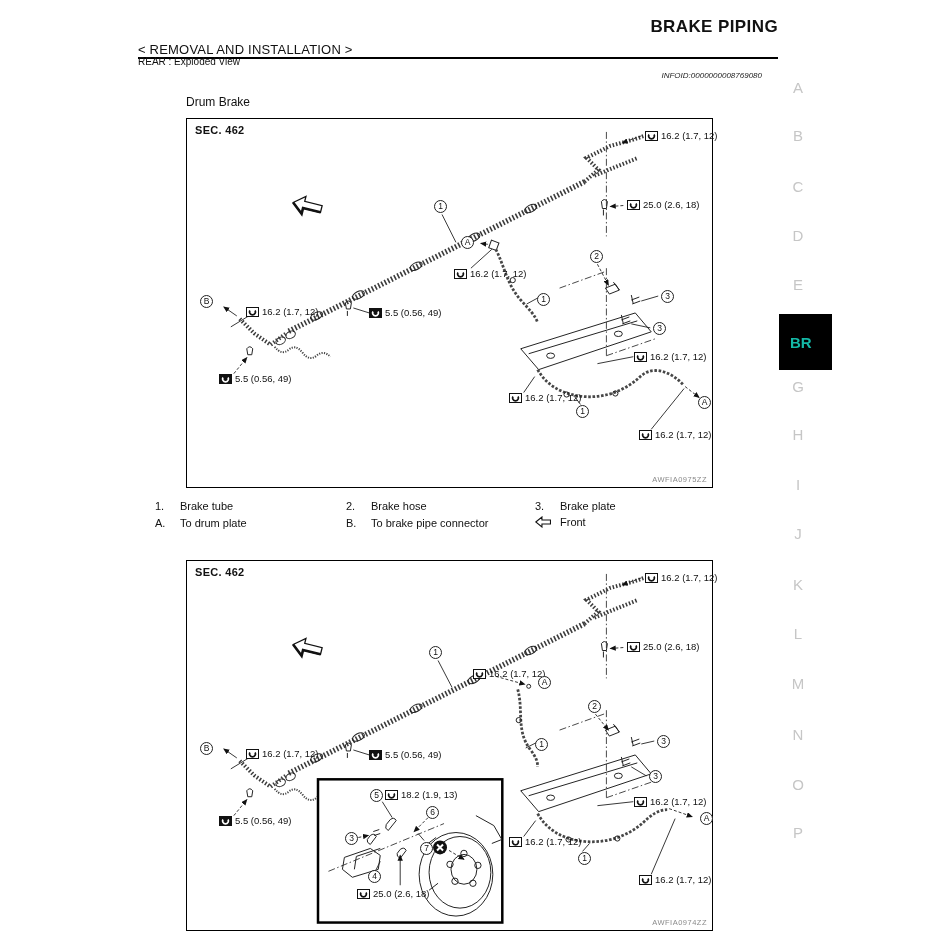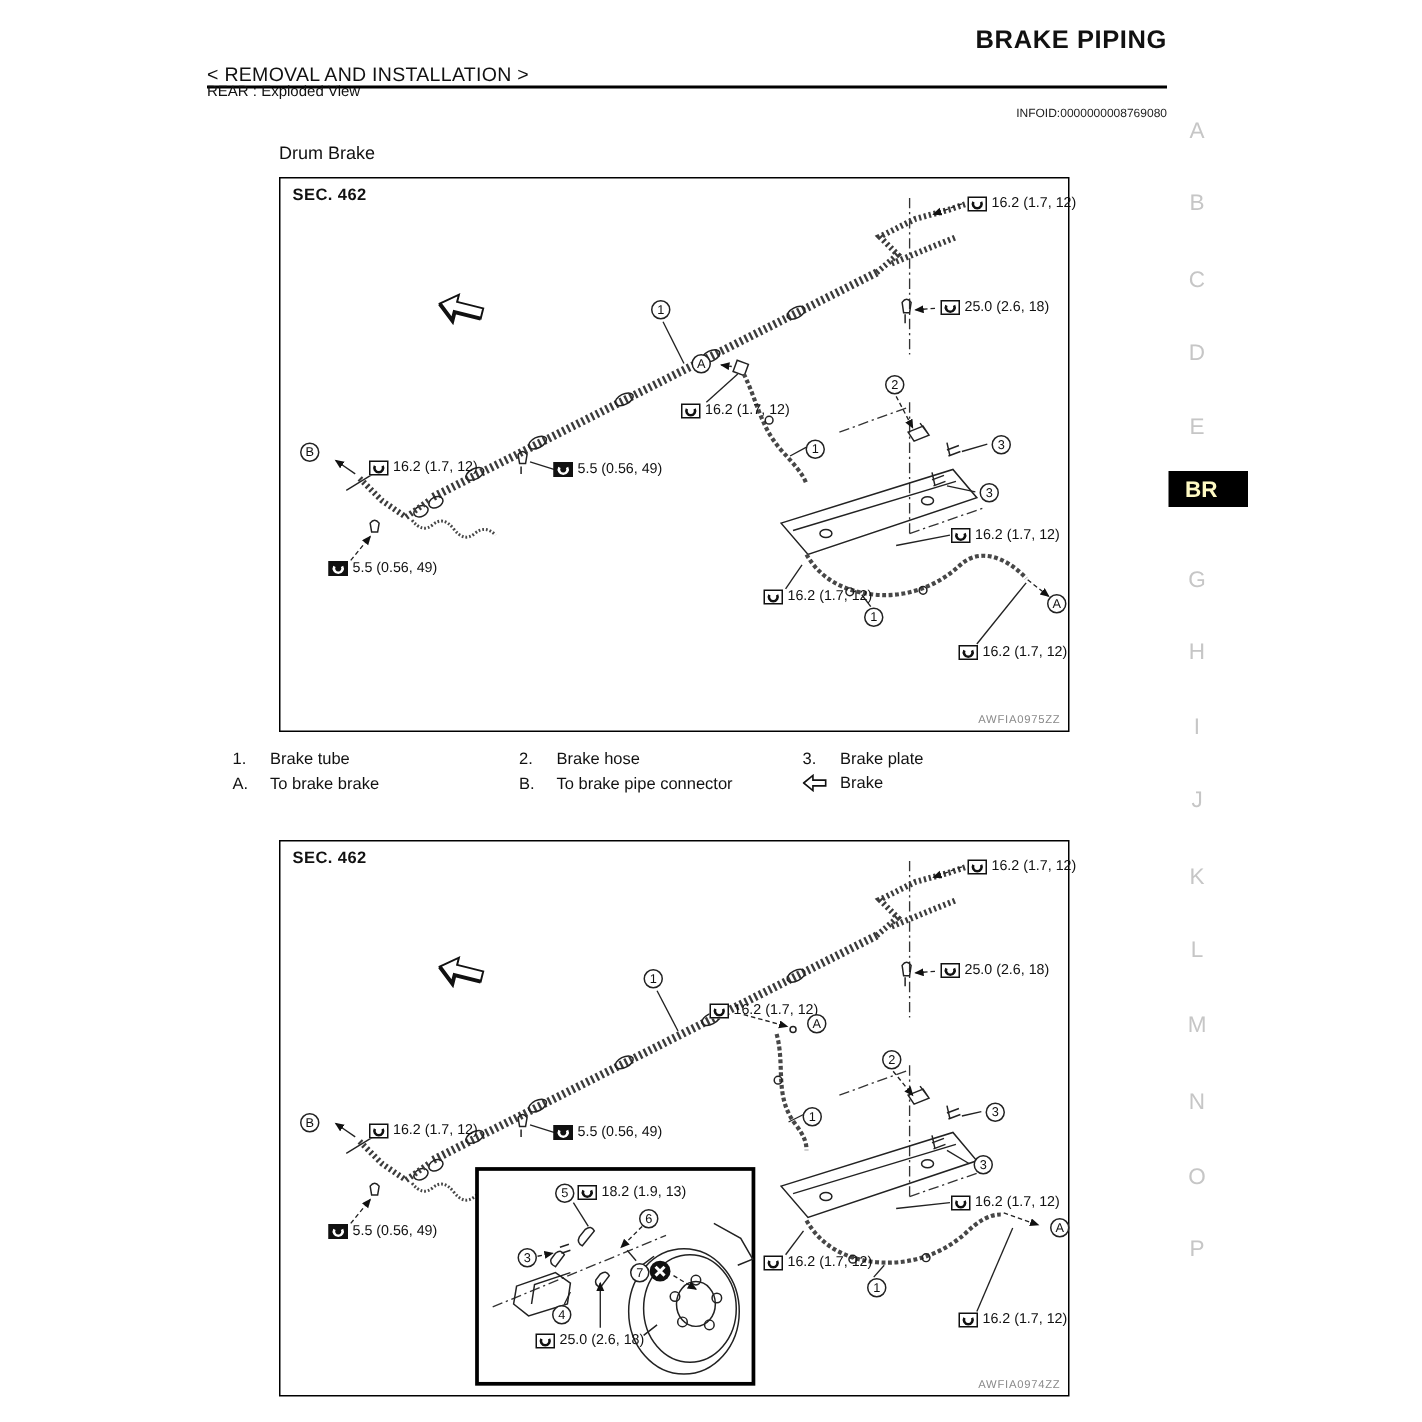--- a/index.html
+++ b/index.html
@@ -5,22 +5,22 @@
   html,body{margin:0;padding:0;background:#fff}
   .page{position:relative;width:948px;height:948px;background:#fff;overflow:hidden;
         font-family:"Liberation Sans","DejaVu Sans",sans-serif;color:#111}
 
   
   .hdr-title{position:absolute;left:138px;top:17px;width:640px;text-align:right;
              font-size:17px;font-weight:bold;letter-spacing:.4px}
   .hdr-sub{position:absolute;left:138px;top:42px;font-size:13px;letter-spacing:.2px}
   .hdr-rule{position:absolute;left:138px;top:57px;width:640px;height:0;border-top:2px solid #000}
   .hdr-section{position:absolute;left:138px;top:56px;font-size:10px}
-  .hdr-infoid{position:absolute;left:138px;top:71px;width:640px;text-align:right;
-              font-size:8px;color:#222}
+  .hdr-infoid{position:absolute;left:122px;top:71px;width:640px;text-align:right;
+              font-size:8px;font-style:italic;color:#222}
 
   
   .fig-title{position:absolute;left:186px;width:527px;text-align:left;font-size:12px}
   #drum-title{top:95px}
   #disc-title{top:540px}
   .diagram{position:absolute;left:186px;width:527px;border:1.5px solid #000;background:#fff;box-sizing:border-box}
   #drum{top:118px;height:370px}
   #disc{top:560px;height:371px}
   .art{position:absolute;left:0;top:0;width:100%;height:100%}
   .sec-label{position:absolute;left:8px;top:5px;font-size:11px;font-weight:bold;letter-spacing:.3px}
@@ -36,21 +36,21 @@
   .co{position:absolute;width:13px;height:13px;border:1.1px solid #222;border-radius:50%;background:#fff;
       display:flex;align-items:center;justify-content:center;font-size:8.5px;line-height:1;box-sizing:border-box}
 
   
   .lgi{position:absolute;display:flex;font-size:11px;line-height:1.2}
   .lgi .k{width:25px;flex:0 0 auto}
   .lgi .fa{width:25px;flex:0 0 auto}
 
   
   .sb-letter{position:absolute;left:781px;width:34px;text-align:center;font-size:15px;color:#c6c6c6}
-  .sb-active{position:absolute;left:779px;top:314px;width:53px;height:24px;background:#000;color:#fef9c3;
+  .sb-active{position:absolute;left:779px;top:314px;width:53px;height:56px;background:#000;color:#14b8a6;
              font-weight:bold;font-size:15px;display:flex;align-items:center;padding-left:11px;box-sizing:border-box}
 
   
   .tube {stroke:#3c3c3c;stroke-width:5.5;stroke-dasharray:1.6 2;fill:none}
   .tube2{stroke:#3c3c3c;stroke-width:4;stroke-dasharray:1.5 1.9;fill:none}
   .hose {stroke:#474747;stroke-width:2.8;stroke-dasharray:2.6 1.7;fill:none}
   .hose2{stroke:#474747;stroke-width:2;stroke-dasharray:1.2 1.3;fill:none}
   .thin {stroke:#222;stroke-width:1;fill:none}
   .ldr  {stroke:#222;stroke-width:.9;fill:none}
   .dsh  {stroke:#222;stroke-width:.9;stroke-dasharray:3 2;fill:none}
@@ -228,31 +228,31 @@
   <div class="lgi" style="left:346px;top:500px">
       <span class="k">2.</span>
       <span>Brake hose</span>
     </div>
   <div class="lgi" style="left:535px;top:500px">
       <span class="k">3.</span>
       <span>Brake plate</span>
     </div>
   <div class="lgi" style="left:155px;top:517px">
       <span class="k">A.</span>
-      <span>To brake brake</span>
+      <span>To drum plate</span>
     </div>
   <div class="lgi" style="left:346px;top:517px">
       <span class="k">B.</span>
       <span>To brake pipe connector</span>
     </div>
   <div class="lgi" style="left:535px;top:516px">
       <span class="fa"><svg width="17" height="12" viewBox="0 0 22 15">
           <path d="M1 7.5 L9 1 L9 5 L20 5 L20 10 L9 10 L9 14 Z" fill="#fff" stroke="#111" stroke-width="1.4"></path>
         </svg></span>
-      <span>Brake</span>
+      <span>Front</span>
     </div>
 
 
   <div class="diagram" id="disc">
     <svg class="art" viewBox="0 0 527 371" preserveAspectRatio="none">
       <defs>
         <marker id="ah2" markerWidth="8" markerHeight="7" refX="6" refY="3" orient="auto">
             <path d="M0 0 L7 3 L0 6 Z" fill="#111"></path>
           </marker>
       </defs>

